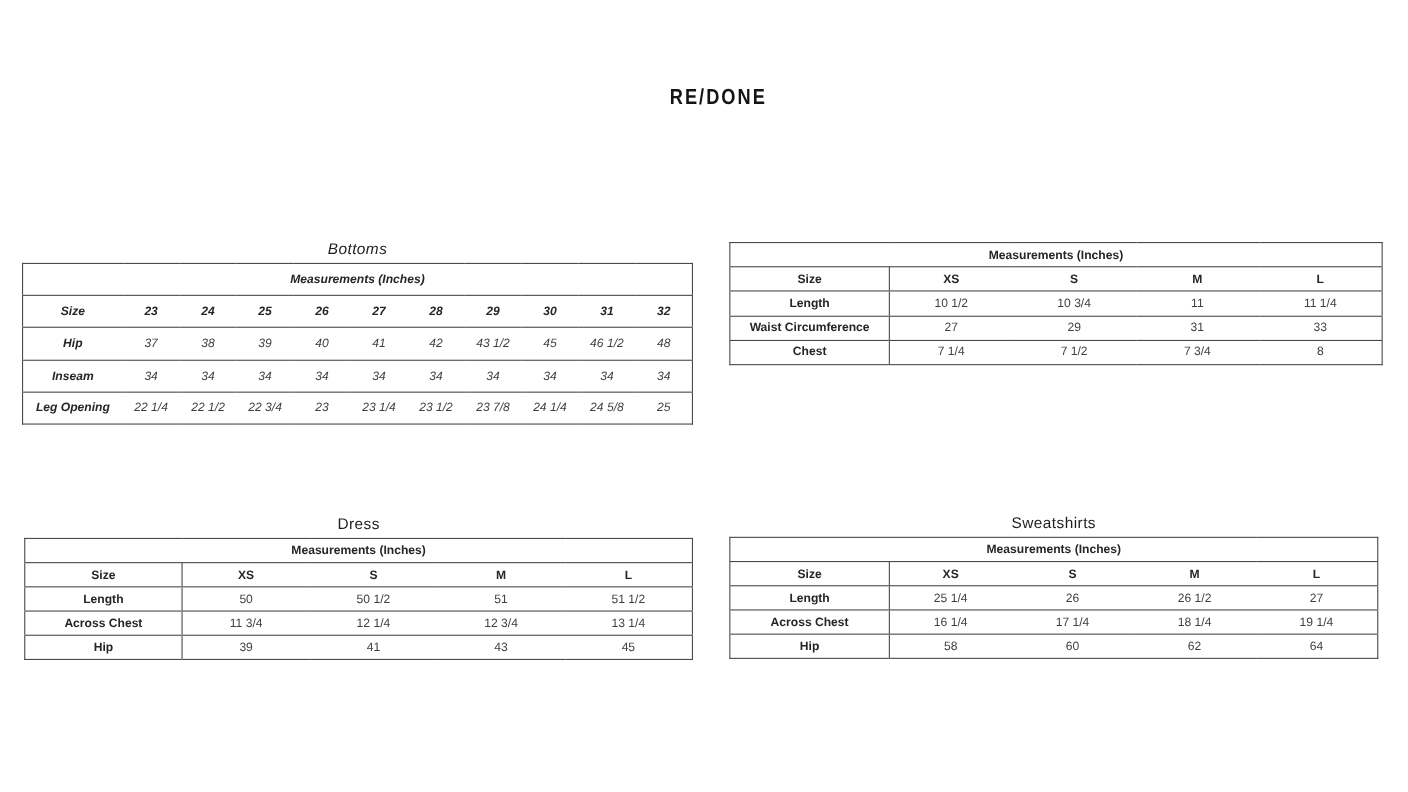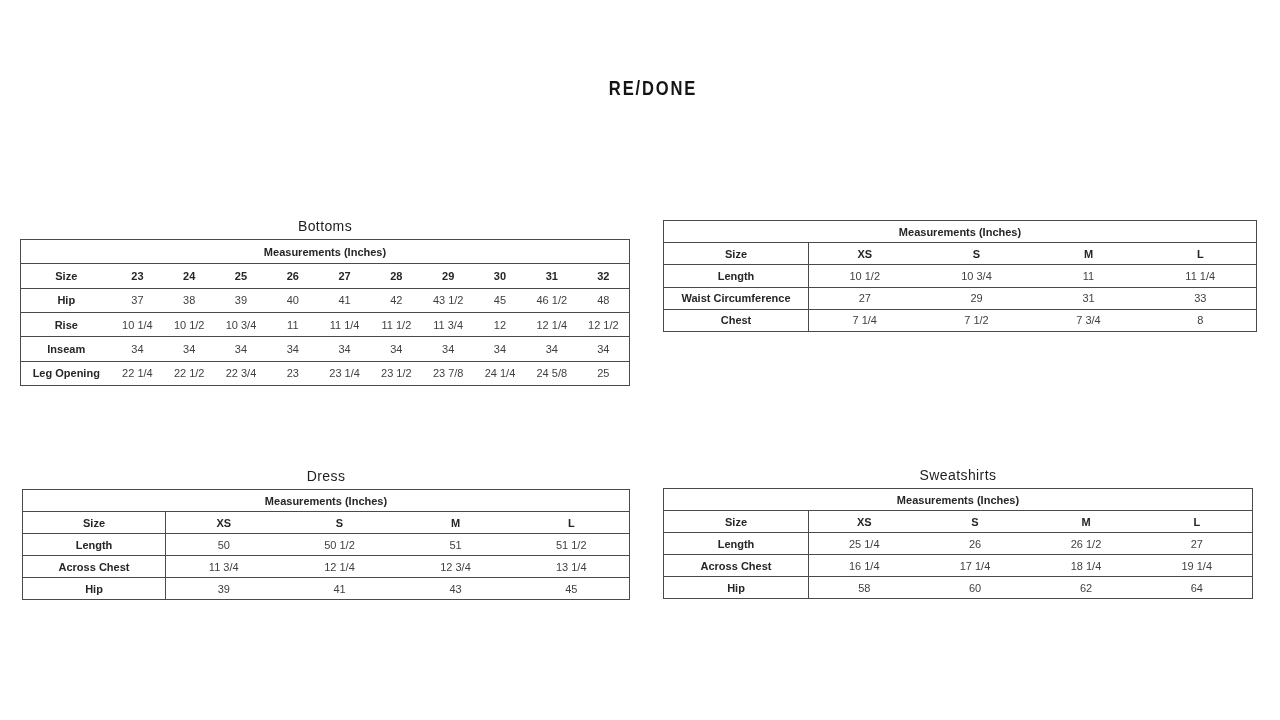--- a/index.html
+++ b/index.html
@@ -24,21 +24,21 @@
   table.size-table td{
     border-top:1px solid #4a4a4a;text-align:center;vertical-align:middle;
     font-size:11px;color:#3f3f3f;padding:0 2px;white-space:nowrap;
   }
   table.size-table tr:first-child td{border-top:none;text-align:center;}
   table.size-table td.measure-header,
   table.size-table td.label-cell,
   table.size-table td.size-cell{font-weight:700;color:#262626;}
   table.size-table.with-divider td.label-cell{border-right:1px solid #4a4a4a;}
   
-  .bottoms{left:20px;top:218px;width:610px;}
+  .bottoms{left:20px;top:218px;width:610px;font-style:italic;}
   .tops{left:663px;top:220px;width:594px;}
   .dress{left:22px;top:468px;width:608px;}
   .sweatshirts{left:663px;top:467px;width:590px;}
   .bottoms table.size-table{height:147px;}
   .tops table.size-table{height:112px;}
   .dress table.size-table{height:111px;}
   .sweatshirts table.size-table{height:111px;}
   .bottoms col.label-col{width:91px;}
   .tops col.label-col{width:145px;}
   .dress col.label-col{width:143px;}
@@ -91,33 +91,20 @@
           <td class="value-cell">39</td>
           <td class="value-cell">40</td>
           <td class="value-cell">41</td>
           <td class="value-cell">42</td>
           <td class="value-cell">43 1/2</td>
           <td class="value-cell">45</td>
           <td class="value-cell">46 1/2</td>
           <td class="value-cell">48</td>
         </tr>
         <tr>
-          <td class="label-cell">Rise</td>
-          <td class="value-cell">10 1/4</td>
-          <td class="value-cell">10 1/2</td>
-          <td class="value-cell">10 3/4</td>
-          <td class="value-cell">11</td>
-          <td class="value-cell">11 1/4</td>
-          <td class="value-cell">11 1/2</td>
-          <td class="value-cell">11 3/4</td>
-          <td class="value-cell">12</td>
-          <td class="value-cell">12 1/4</td>
-          <td class="value-cell">12 1/2</td>
-        </tr>
-        <tr>
           <td class="label-cell">Inseam</td>
           <td class="value-cell">34</td>
           <td class="value-cell">34</td>
           <td class="value-cell">34</td>
           <td class="value-cell">34</td>
           <td class="value-cell">34</td>
           <td class="value-cell">34</td>
           <td class="value-cell">34</td>
           <td class="value-cell">34</td>
           <td class="value-cell">34</td>

